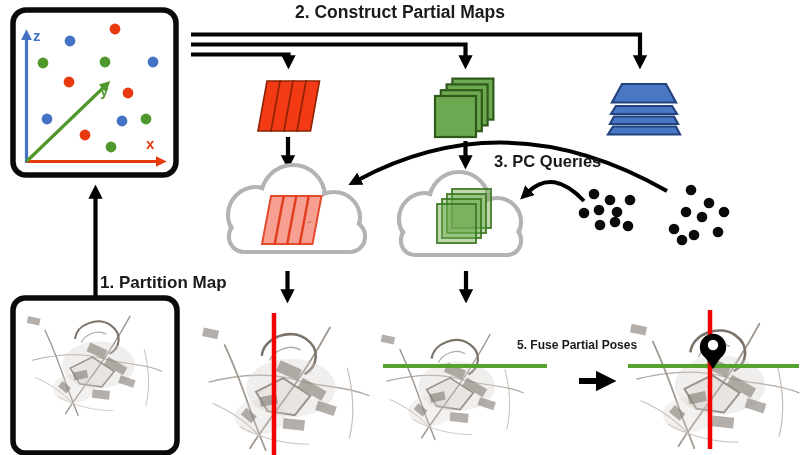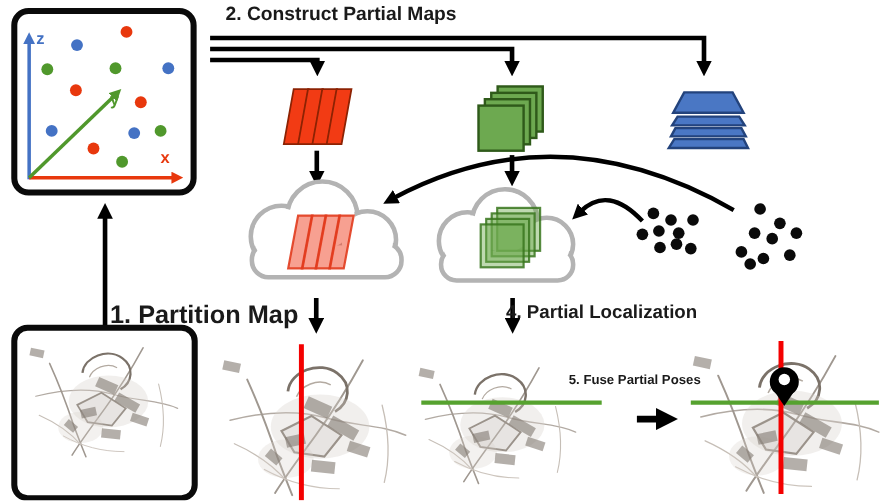--- a/index.html
+++ b/index.html
@@ -1,20 +1,20 @@
 <!DOCTYPE html>
 <html><head>
 <meta charset="utf-8">
 <style>
   html,body{margin:0;padding:0;background:#ffffff;}
   .stage{position:relative;width:808px;height:455px;background:#ffffff;overflow:hidden;
          font-family:"Liberation Sans",sans-serif;}
   .stage svg{position:absolute;left:0;top:0;}
   .lbl{position:absolute;font-weight:700;color:#1a1a1a;white-space:nowrap;line-height:1.1;}
-  .lbl.center{text-align:left;white-space:normal;}
+  .lbl.center{text-align:right;white-space:normal;}
   .ax{position:absolute;font-weight:700;font-size:15px;}
 </style>
 </head>
 <body>
 
 <div class="stage">
 
 <svg width="808" height="455" viewBox="0 0 808 455">
   <defs>
     <marker id="ah" viewBox="0 0 10 10" refX="2" refY="5" markerWidth="3.4" markerHeight="3.4" orient="auto">
@@ -195,20 +195,20 @@
   <line x1="466" y1="271" x2="466" y2="292" stroke="#000" stroke-width="4.2" marker-end="url(#ah)"></line>
 
   <line x1="95.5" y1="298" x2="95.5" y2="196" stroke="#000" stroke-width="4.2" marker-end="url(#ah)"></line>
 
   <line x1="579" y1="381" x2="600" y2="381" stroke="#000" stroke-width="6" marker-end="url(#ah)"></line>
 
   <rect x="13" y="298" width="164" height="155" rx="12" fill="none" stroke="#0a0a0a" stroke-width="5.5"></rect>
 </svg>
 
 <div class="lbl center" style="left:205px;top:3px;width:300px;font-size:17.5px;">2. Construct Partial Maps</div>
-<div class="lbl" style="left:100px;top:274px;font-size:23px;text-align:center;">1. Partition Map</div>
-<div class="lbl" style="left:460px;top:275px;font-size:17px;">4. Partial Localization</div>
+<div class="lbl" style="left:494px;top:152px;font-size:16.5px;">3. PC Queries</div>
+<div class="lbl" style="left:100px;top:274px;font-size:17px;text-align:center;">1. Partition Map</div>
 <div class="lbl" style="left:517px;top:339px;font-size:12px;">5. Fuse Partial Poses</div>
 <div class="ax" style="left:33px;top:27px;color:#4472c4;">z</div>
 <div class="ax" style="left:100px;top:82px;color:#50982c;">y</div>
 <div class="ax" style="left:146px;top:135px;color:#e8380d;">x</div>
 
 </div>
 
 </body></html>

